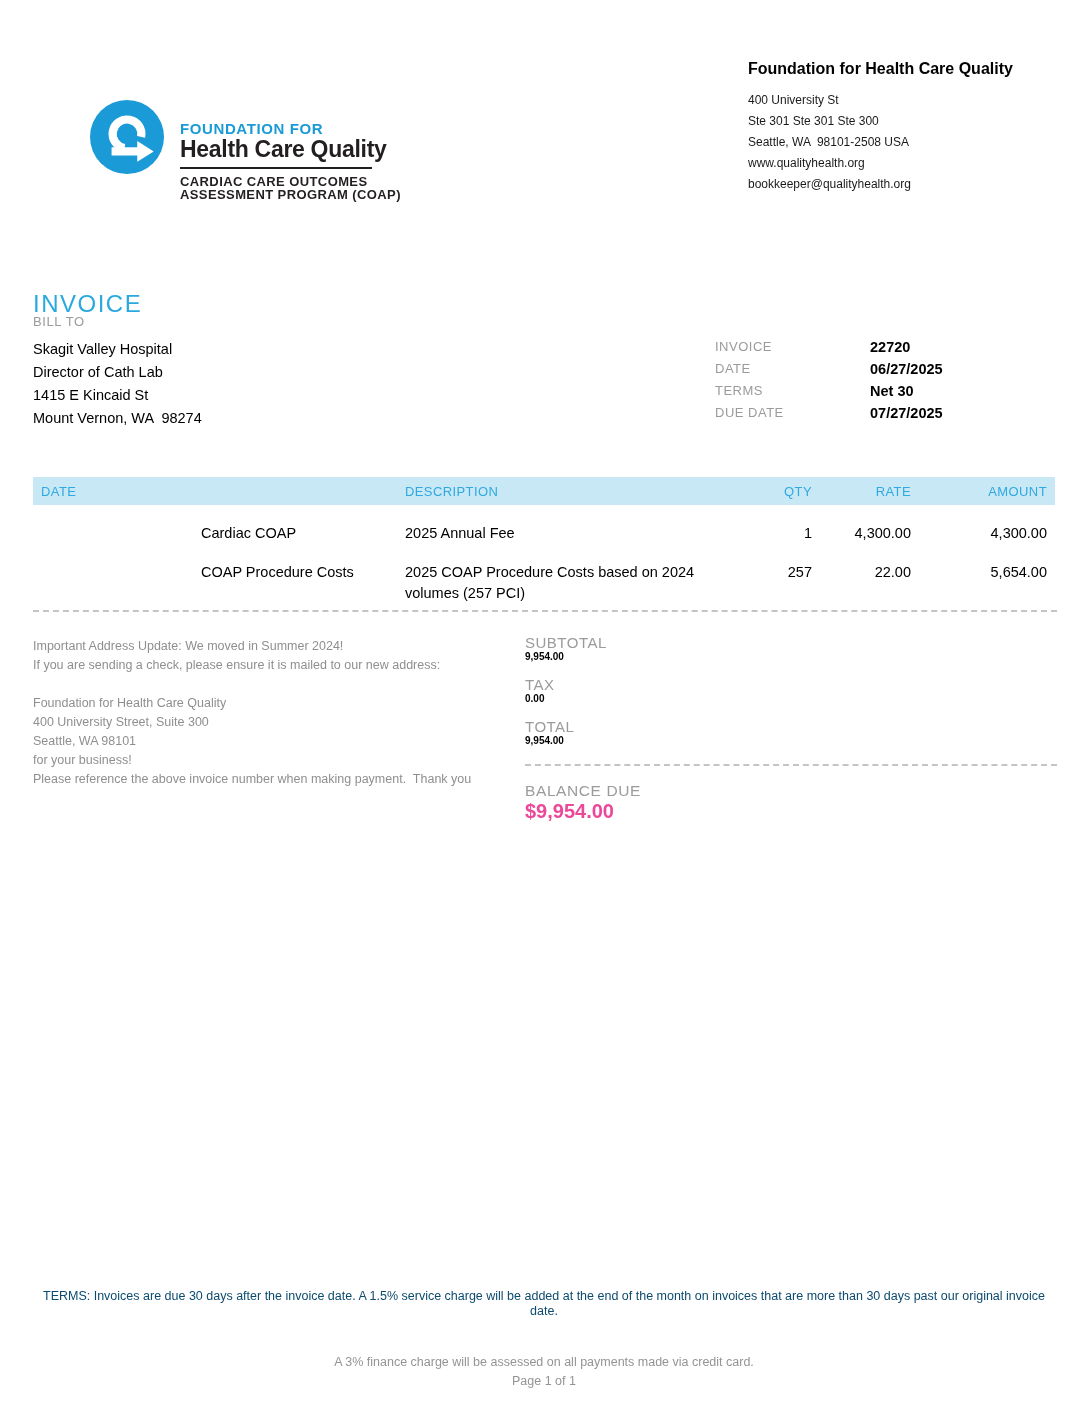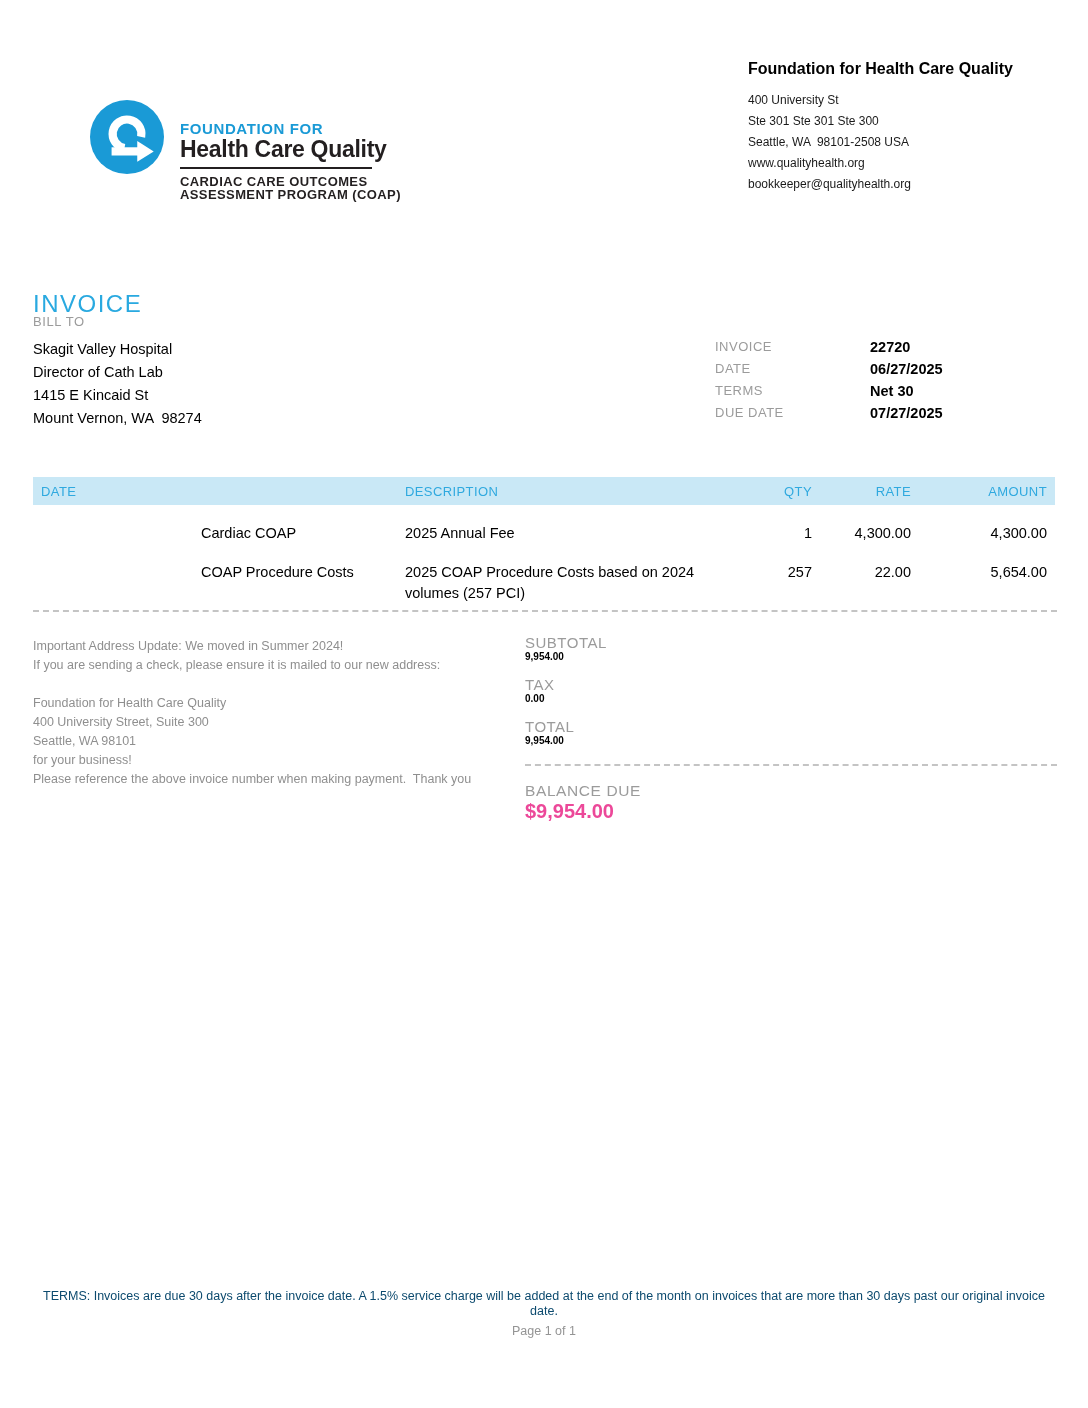--- a/index.html
+++ b/index.html
@@ -189,16 +189,17 @@
     </div>
     <div class="dash"></div>
     <div class="tot-row">
       <div class="balance-label">BALANCE DUE</div>
       <div class="balance-value">$9,954.00</div>
     </div>
   </div>
 
   <div class="footer">
     <div class="footer-terms">TERMS: Invoices are due 30 days after the invoice date. A 1.5% service charge will be added at the end of the month on invoices that are more than 30 days past our original invoice date.</div>
+    <div class="footer-credit">A 3% finance charge will be assessed on all payments made via credit card.</div>
     <div class="footer-page">Page 1 of 1</div>
   </div>
 
 </div>
 
 </body></html>

